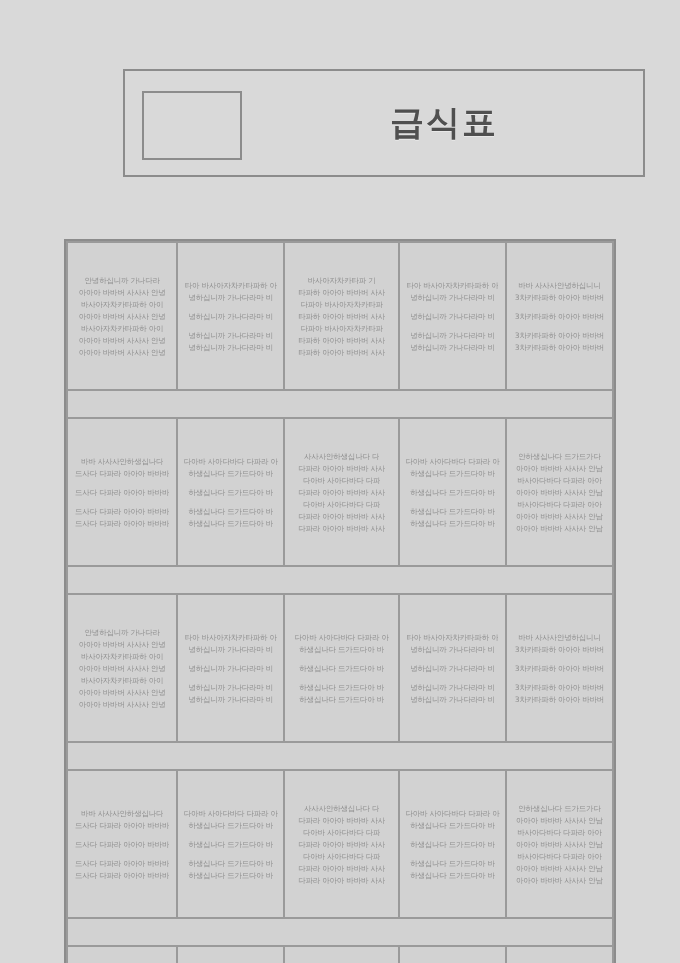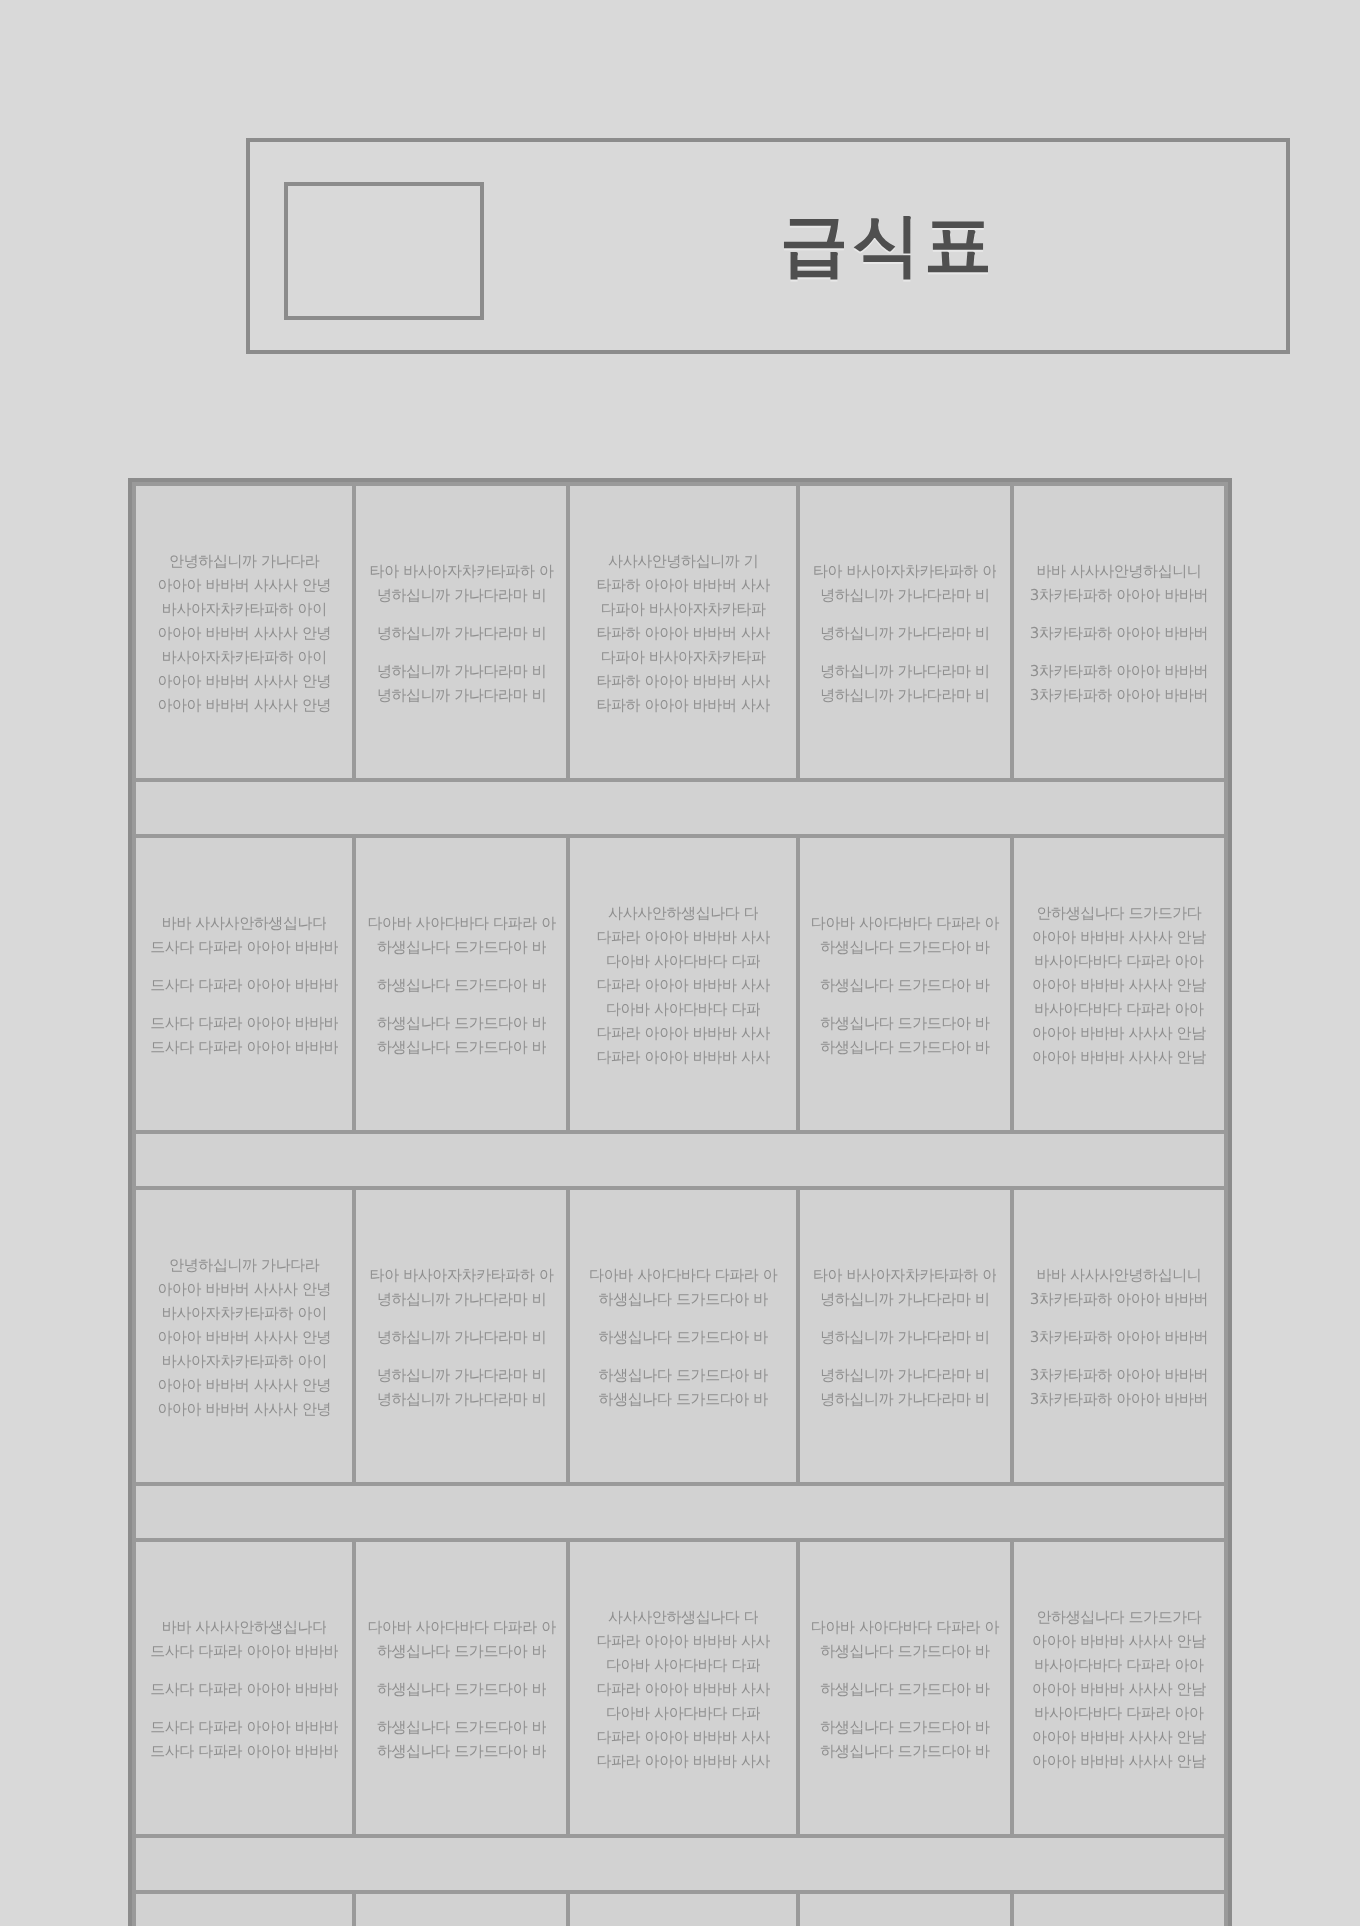--- a/index.html
+++ b/index.html
@@ -164,21 +164,21 @@
                 <div class="cell-line">녕하십니까 가나다라마 비</div>
                 <div class="cell-line gap"></div>
                 <div class="cell-line">녕하십니까 가나다라마 비</div>
                 <div class="cell-line gap"></div>
                 <div class="cell-line">녕하십니까 가나다라마 비</div>
                 <div class="cell-line">녕하십니까 가나다라마 비</div>
               </div>
             </td>
             <td class="cell">
               <div class="cell-inner">
-                <div class="cell-line">사사사안녕하십니까 기</div>
+                <div class="cell-line">바사아자차카타파 기</div>
                 <div class="cell-line">타파하 아아아 바바버 사사</div>
                 <div class="cell-line">다파아 바사아자차카타파</div>
                 <div class="cell-line">타파하 아아아 바바버 사사</div>
                 <div class="cell-line">다파아 바사아자차카타파</div>
                 <div class="cell-line">타파하 아아아 바바버 사사</div>
                 <div class="cell-line">타파하 아아아 바바버 사사</div>
               </div>
             </td>
             <td class="cell">
               <div class="cell-inner">

